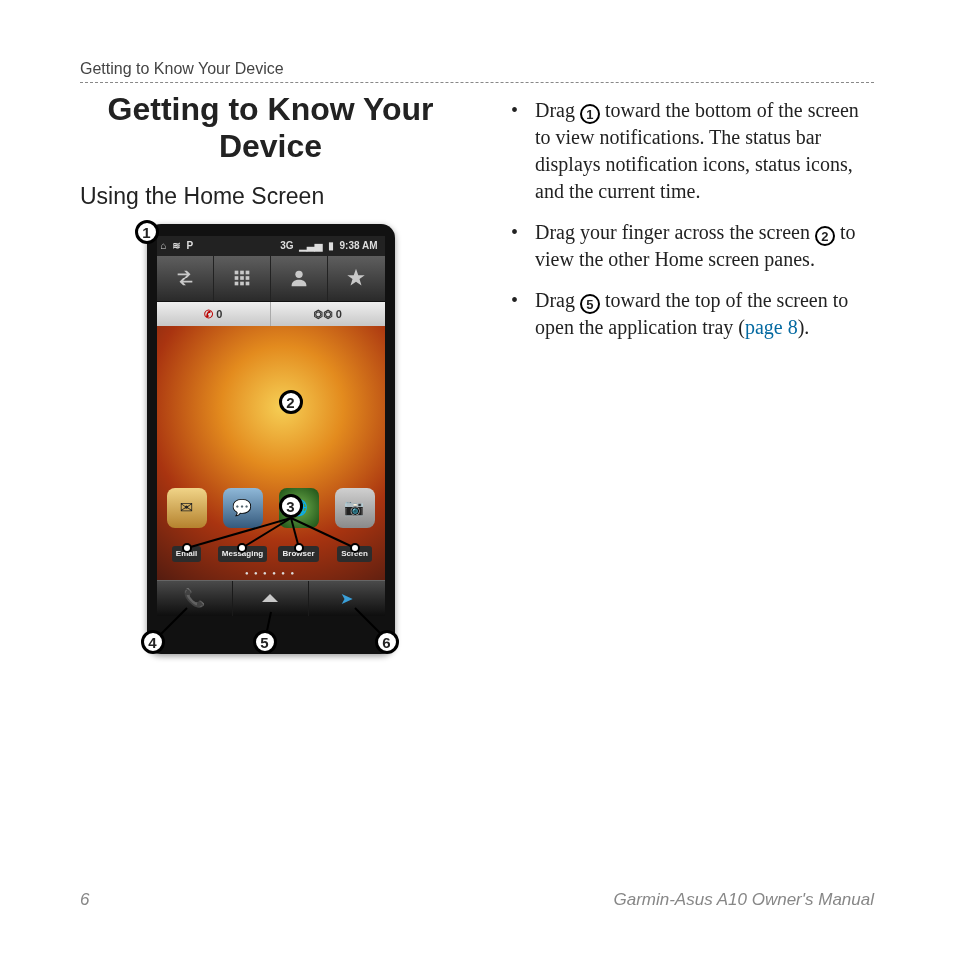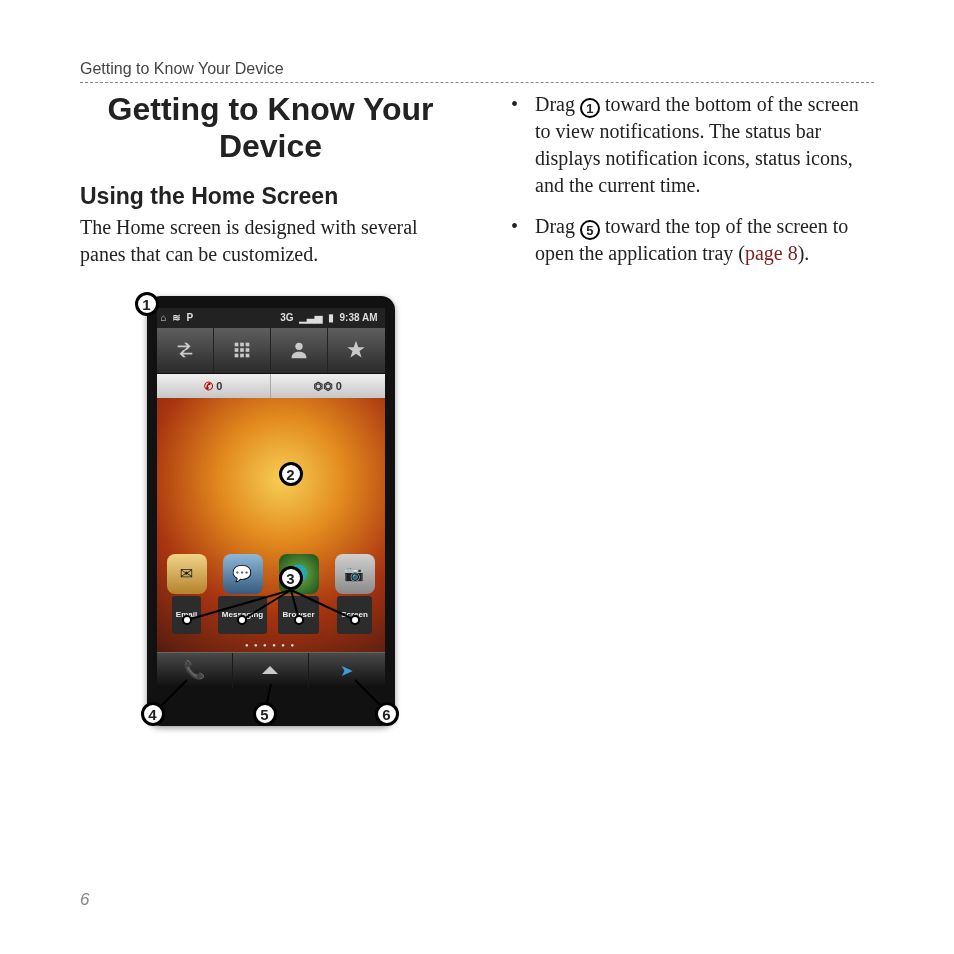--- a/index.html
+++ b/index.html
@@ -28,21 +28,21 @@
   h1 {
     font-family: Arial, Helvetica, sans-serif;
     font-weight: bold;
     font-size: 32px;
     text-align: center;
     line-height: 1.15;
     margin-bottom: 18px;
   }
   h2 {
     font-family: Arial, Helvetica, sans-serif;
-    font-weight: bold;
+    font-weight: normal;
     font-size: 23px;
     margin-bottom: 4px;
   }
   .intro {
     font-size: 20px;
     line-height: 1.35;
     margin-bottom: 18px;
   }
   .phone-figure {
     position: relative;
@@ -121,22 +121,23 @@
     display:flex; align-items:center; justify-content:center;
   }
   .app-ico.browser { background: radial-gradient(circle,#6fae4d,#1a4e15); }
   .app-ico.camera { background: linear-gradient(#d0d0d0,#8a8a8a); }
   .app-ico.email  { background: linear-gradient(#f0d488,#b5822e); }
   .app-label {
     display:inline-block;
     background:#2c2c2c;
     color:#eee;
     font:600 8px/1 Arial;
-    padding:15px 4px;
+    padding:4px 4px;
     border-radius:3px;
+    margin-top:16px;
   }
   .dots {
     position:absolute;
     bottom:40px; left:0; right:0;
     text-align:center;
     color:#ddd;
     font-size:6px;
     letter-spacing:2px;
   }
   .bottom-bar {
@@ -165,21 +166,21 @@
     width:24px; height:24px;
     border:3px solid #000;
     background:#fff;
     border-radius:50%;
     font:700 15px/20px Arial;
     text-align:center;
     z-index:5;
   }
 
   
-  ul.bullets { list-style: none; }
+  ul.bullets { list-style: none; margin-top: 6px; }
   ul.bullets li {
     position: relative;
     font-size: 20px;
     line-height: 1.35;
     padding-left: 42px;
     margin-bottom: 14px;
   }
   ul.bullets li::before {
     content: "•";
     position: absolute;
@@ -189,21 +190,21 @@
   .circ-num {
     display:inline-block;
     width:20px; height:20px;
     border:2px solid #000;
     border-radius:50%;
     font:700 13px/18px Arial;
     text-align:center;
     vertical-align:-2px;
     background:#fff;
   }
-  .link { color: #7f1d1d; }
+  .link { color: #0369a1; }
 
   .footer {
     position:absolute;
     bottom: 44px;
     left: 80px; right: 80px;
     display:flex;
     justify-content:space-between;
     font-style: italic;
     color:#878787;
     font-family: Arial, Helvetica, sans-serif;
@@ -212,21 +213,20 @@
 </style>
 </head>
 <body>
 
 <div class="header-strip">Getting to Know Your Device</div>
 
 <div class="columns">
   <div class="col">
     <h1>Getting to Know Your Device</h1>
     <h2>Using the Home Screen</h2>
-    <p class="intro">The Home screen is designed with several panes that can be customized.</p>
 
     <div class="phone-figure">
       <div class="phone-body"></div>
       <div class="phone-screen">
         <div class="status-bar">
           <div class="status-left">
             <span>⌂</span>
             <span>≋</span>
             <span>P</span>
           </div>
@@ -331,21 +331,25 @@
       <div class="callout" style="left:238px; top:416px;">6</div>
     </div>
   </div>
 
   <div class="col">
     <ul class="bullets">
       <li>
         <span>Drag </span><span class="circ-num">1</span><span> toward the bottom of the screen to view notifications. The status bar displays notification icons, status icons, and the current time.</span>
       </li>
       <li>
+        <span>Drag your finger across the screen </span><span class="circ-num">2</span><span> to view the other Home screen panes.</span>
+      </li>
+      <li>
         <span>Drag </span><span class="circ-num">5</span><span> toward the top of the screen to open the application tray (</span><span class="link">page 8</span><span>).</span>
       </li>
     </ul>
   </div>
 </div>
 
 <div class="footer">
   <span>6</span>
+  <span>Garmin-Asus A10 Owner's Manual</span>
 </div>
 
 </body></html>

